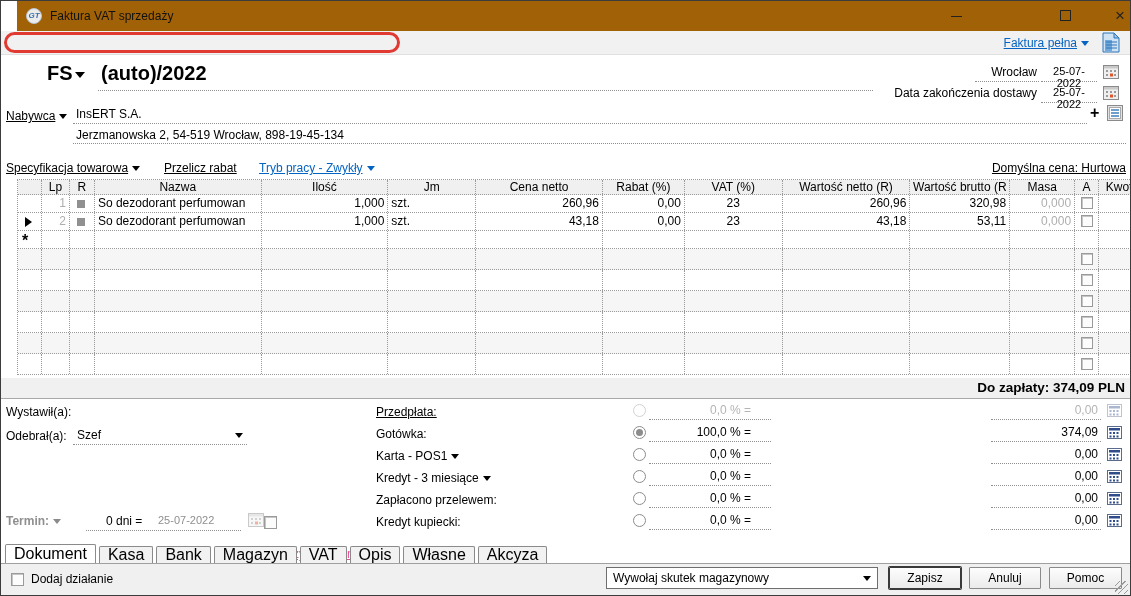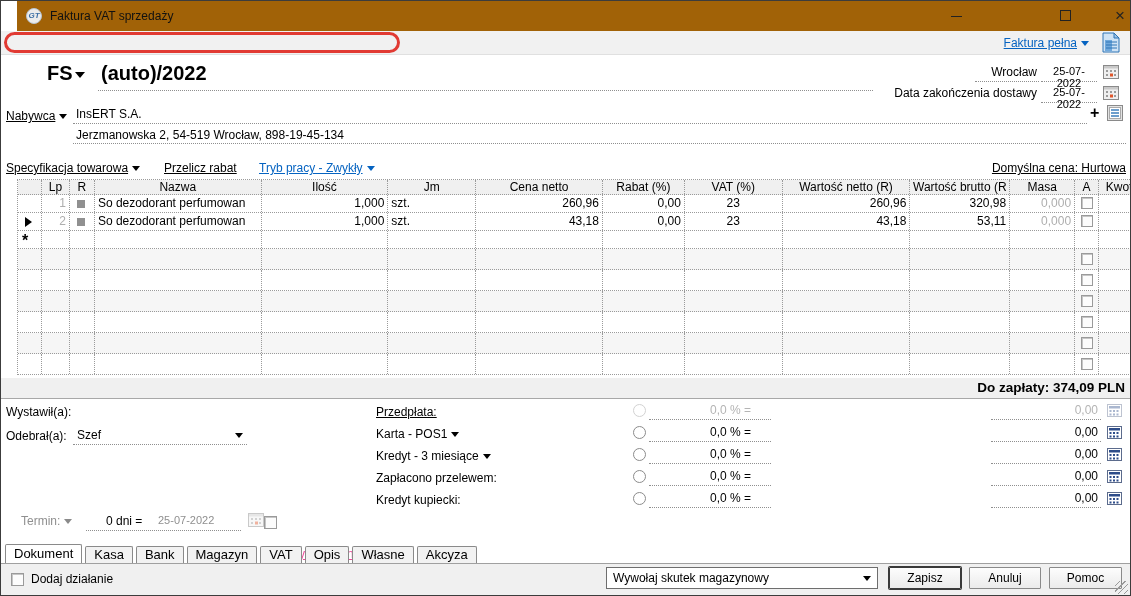--- a/index.html
+++ b/index.html
@@ -80,21 +80,21 @@
   
   .summary { position:absolute; left:0; top:377px; width:100%; height:21px; background:#f0f0f0; border-bottom:1px solid #a8a8a8; }
   .summary-text { position:absolute; right:5px; top:2px; font-size:13.5px; font-weight:bold; }
 
   
   .fl-label1 { position:absolute; left:5px; top:404px; }
   .fl-label2 { position:absolute; left:5px; top:428px; }
   .combo { position:absolute; left:72px; width:174px; height:18px; }
   .combo .val { position:absolute; left:4px; top:1px; }
   .combo .caret { position:absolute; right:4px; top:6px; }
-  .term-label { position:absolute; left:20px; top:513px; color:#8f8f8f; }
+  .term-label { position:absolute; left:5px; top:513px; color:#8f8f8f;font-weight:bold; }
   .term-days { position:absolute; left:105px; top:513px; }
   .term-date { position:absolute; left:157px; top:513px; color:#8f8f8f; font-size:11px; }
   .term-line { position:absolute; left:85px; top:529px; width:155px; }
   .term-cal { position:absolute; left:247px; top:512px; opacity:0.45; }
   .quick-cb { position:absolute; left:263px; top:513px; }
   .quick-label { position:absolute; left:284px; top:513px; color:#ec4899; text-decoration:underline;margin-top:33px; }
 
   
   .payments { position:absolute; left:375px; top:400px; width:752px; }
   .p-row { position:relative; height:22px; }
@@ -105,21 +105,21 @@
   .radio.sel::after { content:""; position:absolute; left:2px; top:2px; width:7px; height:7px; border-radius:50%; background:#8c8c8c; }
   .radio.dis { border-color:#d2d2d2; }
   .p-pct { position:absolute; left:273px; top:0; width:122px; height:19px; text-align:right; padding-right:20px; line-height:19px; }
   .p-val { position:absolute; left:615px; top:0; width:110px; height:19px; text-align:right; padding-right:3px; line-height:19px; }
   .calc { position:absolute; left:731px; top:3px; }
   .dis-txt { color:#b4b4b4; }
   .dis .calc { opacity:0.4; }
 
   
   .tabs { position:absolute; left:4px; top:543px; height:19px; }
-  .tab { display:inline-block; height:17px; margin-top:2px; margin-right:3px; padding:0 8px; font-size:13px; line-height:16px; background:#f2f2f2; border:1px solid #8a8a8a; border-bottom:none; border-radius:2px 2px 0 0; vertical-align:bottom; }
+  .tab { display:inline-block; height:17px; margin-top:2px; margin-right:3px; padding:0 8px; font-size:16px; line-height:16px; background:#f2f2f2; border:1px solid #8a8a8a; border-bottom:none; border-radius:2px 2px 0 0; vertical-align:bottom; }
   .tab.active { height:19px; margin-top:0; background:#fff; line-height:18px; }
 
   
   .bottom { position:absolute; left:0; top:562px; width:100%; height:33px; background:#f0f0f0; border-top:1px solid #a0a0a0; }
   .add-cb { position:absolute; left:10px; top:7px; }
   .add-label { position:absolute; left:30px; top:8px; }
   .sel-box { position:absolute; left:605px; top:3px; width:272px; height:22px; background:#fff; border:1px solid #6e6e6e; line-height:20px; padding-left:6px; }
   .sel-box .caret { position:absolute; right:6px; top:8px; }
   .btn { position:absolute; top:3px; width:72px; height:22px; text-align:center; line-height:20px; background:linear-gradient(#fdfdfd,#ebebeb); border:1px solid #8a8a8a; border-radius:1px; }
   .btn-save { left:888px; border:1px solid #3a3a3a; box-shadow:0 0 0 1px #3a3a3a; }
@@ -435,20 +435,36 @@
             <rect x="2" y="2" width="11" height="2.5" fill="#2e4d8a"></rect>
             <rect x="2.5" y="6" width="2" height="2" fill="#2e4d8a"></rect>
             <rect x="6" y="6" width="2" height="2" fill="#2e4d8a"></rect>
             <rect x="9.5" y="6" width="2" height="2" fill="#2e4d8a"></rect>
             <rect x="2.5" y="9.5" width="2" height="2" fill="#2e4d8a"></rect>
             <rect x="6" y="9.5" width="2" height="2" fill="#2e4d8a"></rect>
             <rect x="9.5" y="9.5" width="2" height="2" fill="#2e4d8a"></rect>
           </svg></span>
     </div>
     <div class="p-row">
+      <span class="p-label">Gotówka:</span>
+      <span class="radio sel"></span>
+      <span class="p-pct dotted">100,0 % =</span>
+      <span class="p-val dotted">374,09</span>
+      <span class="calc"><svg width="15" height="13" viewBox="0 0 15 13">
+            <rect x="0.5" y="0.5" width="14" height="12" fill="#fff" stroke="#5b6b8c"></rect>
+            <rect x="2" y="2" width="11" height="2.5" fill="#2e4d8a"></rect>
+            <rect x="2.5" y="6" width="2" height="2" fill="#2e4d8a"></rect>
+            <rect x="6" y="6" width="2" height="2" fill="#2e4d8a"></rect>
+            <rect x="9.5" y="6" width="2" height="2" fill="#2e4d8a"></rect>
+            <rect x="2.5" y="9.5" width="2" height="2" fill="#2e4d8a"></rect>
+            <rect x="6" y="9.5" width="2" height="2" fill="#2e4d8a"></rect>
+            <rect x="9.5" y="9.5" width="2" height="2" fill="#2e4d8a"></rect>
+          </svg></span>
+    </div>
+    <div class="p-row">
       <span class="p-label"><span>Karta - POS1</span><span class="caret"></span></span>
       <span class="radio"></span>
       <span class="p-pct dotted">0,0 % =</span>
       <span class="p-val dotted">0,00</span>
       <span class="calc"><svg width="15" height="13" viewBox="0 0 15 13">
             <rect x="0.5" y="0.5" width="14" height="12" fill="#fff" stroke="#5b6b8c"></rect>
             <rect x="2" y="2" width="11" height="2.5" fill="#2e4d8a"></rect>
             <rect x="2.5" y="6" width="2" height="2" fill="#2e4d8a"></rect>
             <rect x="6" y="6" width="2" height="2" fill="#2e4d8a"></rect>
             <rect x="9.5" y="6" width="2" height="2" fill="#2e4d8a"></rect>

